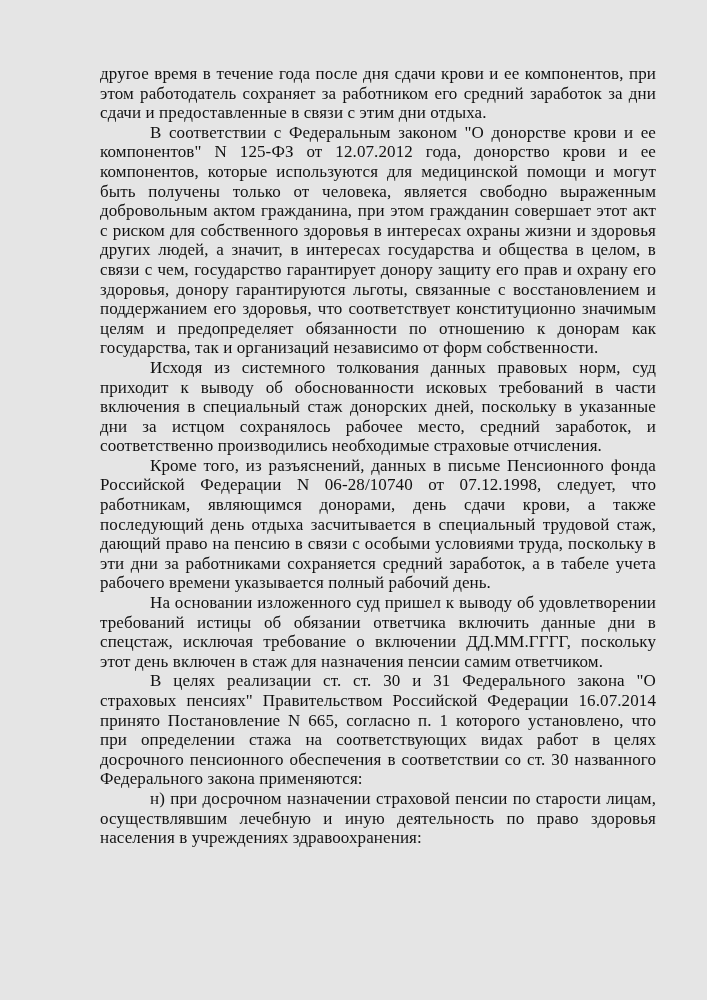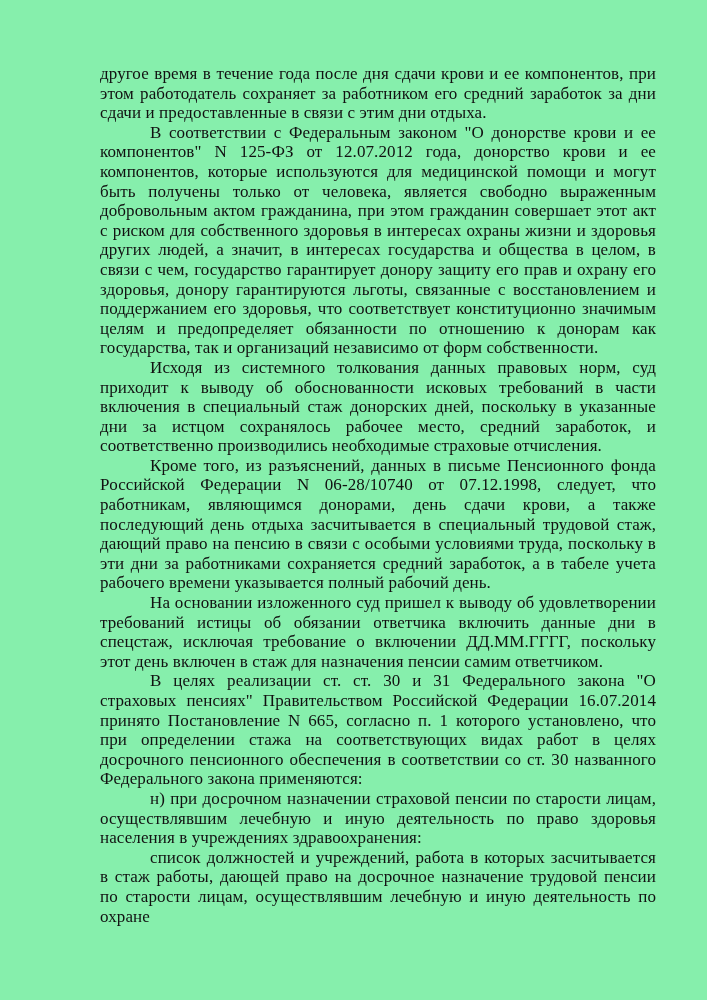--- a/index.html
+++ b/index.html
@@ -4,21 +4,21 @@
 <style>
   html, body {
     margin: 0;
     padding: 0;
     background: #ffffff;
   }
   .page {
     position: relative;
     width: 707px;
     height: 1000px;
-    background: #86efac;
+    background: #e5e5e5;
     box-sizing: border-box;
     padding: 64px 51px 12px 100px;
     overflow: hidden;
   }
   .text-block {
     width: 556px;
   }
   .para {
     margin: 0;
     font-family: "Liberation Serif", "DejaVu Serif", serif;
@@ -38,15 +38,14 @@
 
 <div class="page">
   <div class="text-block">
       <p class="para no-indent">другое время в течение года после дня сдачи крови и ее компонентов, при этом работодатель сохраняет за работником его средний заработок за дни сдачи и предоставленные в связи с этим дни отдыха.</p>
       <p class="para">В соответствии с Федеральным законом "О донорстве крови и ее компонентов" N 125-ФЗ от 12.07.2012 года, донорство крови и ее компонентов, которые используются для медицинской помощи и могут быть получены только от человека, является свободно выраженным добровольным актом гражданина, при этом гражданин совершает этот акт с риском для собственного здоровья в интересах охраны жизни и здоровья других людей, а значит, в интересах государства и общества в целом, в связи с чем, государство гарантирует донору защиту его прав и охрану его здоровья, донору гарантируются льготы, связанные с восстановлением и поддержанием его здоровья, что соответствует конституционно значимым целям и предопределяет обязанности по отношению к донорам как государства, так и организаций независимо от форм собственности.</p>
       <p class="para">Исходя из системного толкования данных правовых норм, суд приходит к выводу об обоснованности исковых требований в части включения в специальный стаж донорских дней, поскольку в указанные дни за истцом сохранялось рабочее место, средний заработок, и соответственно производились необходимые страховые отчисления.</p>
       <p class="para">Кроме того, из разъяснений, данных в письме Пенсионного фонда Российской Федерации N 06-28/10740 от 07.12.1998, следует, что работникам, являющимся донорами, день сдачи крови, а также последующий день отдыха засчитывается в специальный трудовой стаж, дающий право на пенсию в связи с особыми условиями труда, поскольку в эти дни за работниками сохраняется средний заработок, а в табеле учета рабочего времени указывается полный рабочий день.</p>
       <p class="para">На основании изложенного суд пришел к выводу об удовлетворении требований истицы об обязании ответчика включить данные дни в спецстаж, исключая требование о включении ДД.ММ.ГГГГ, поскольку этот день включен в стаж для назначения пенсии самим ответчиком.</p>
       <p class="para">В целях реализации ст. ст. 30 и 31 Федерального закона "О страховых пенсиях" Правительством Российской Федерации 16.07.2014 принято Постановление N 665, согласно п. 1 которого установлено, что при определении стажа на соответствующих видах работ в целях досрочного пенсионного обеспечения в соответствии со ст. 30 названного Федерального закона применяются:</p>
       <p class="para">н) при досрочном назначении страховой пенсии по старости лицам, осуществлявшим лечебную и иную деятельность по право здоровья населения в учреждениях здравоохранения:</p>
-      <p class="para">список должностей и учреждений, работа в которых засчитывается в стаж работы, дающей право на досрочное назначение трудовой пенсии по старости лицам, осуществлявшим лечебную и иную деятельность по охране</p>
     </div>
 </div>
 
 </body></html>

